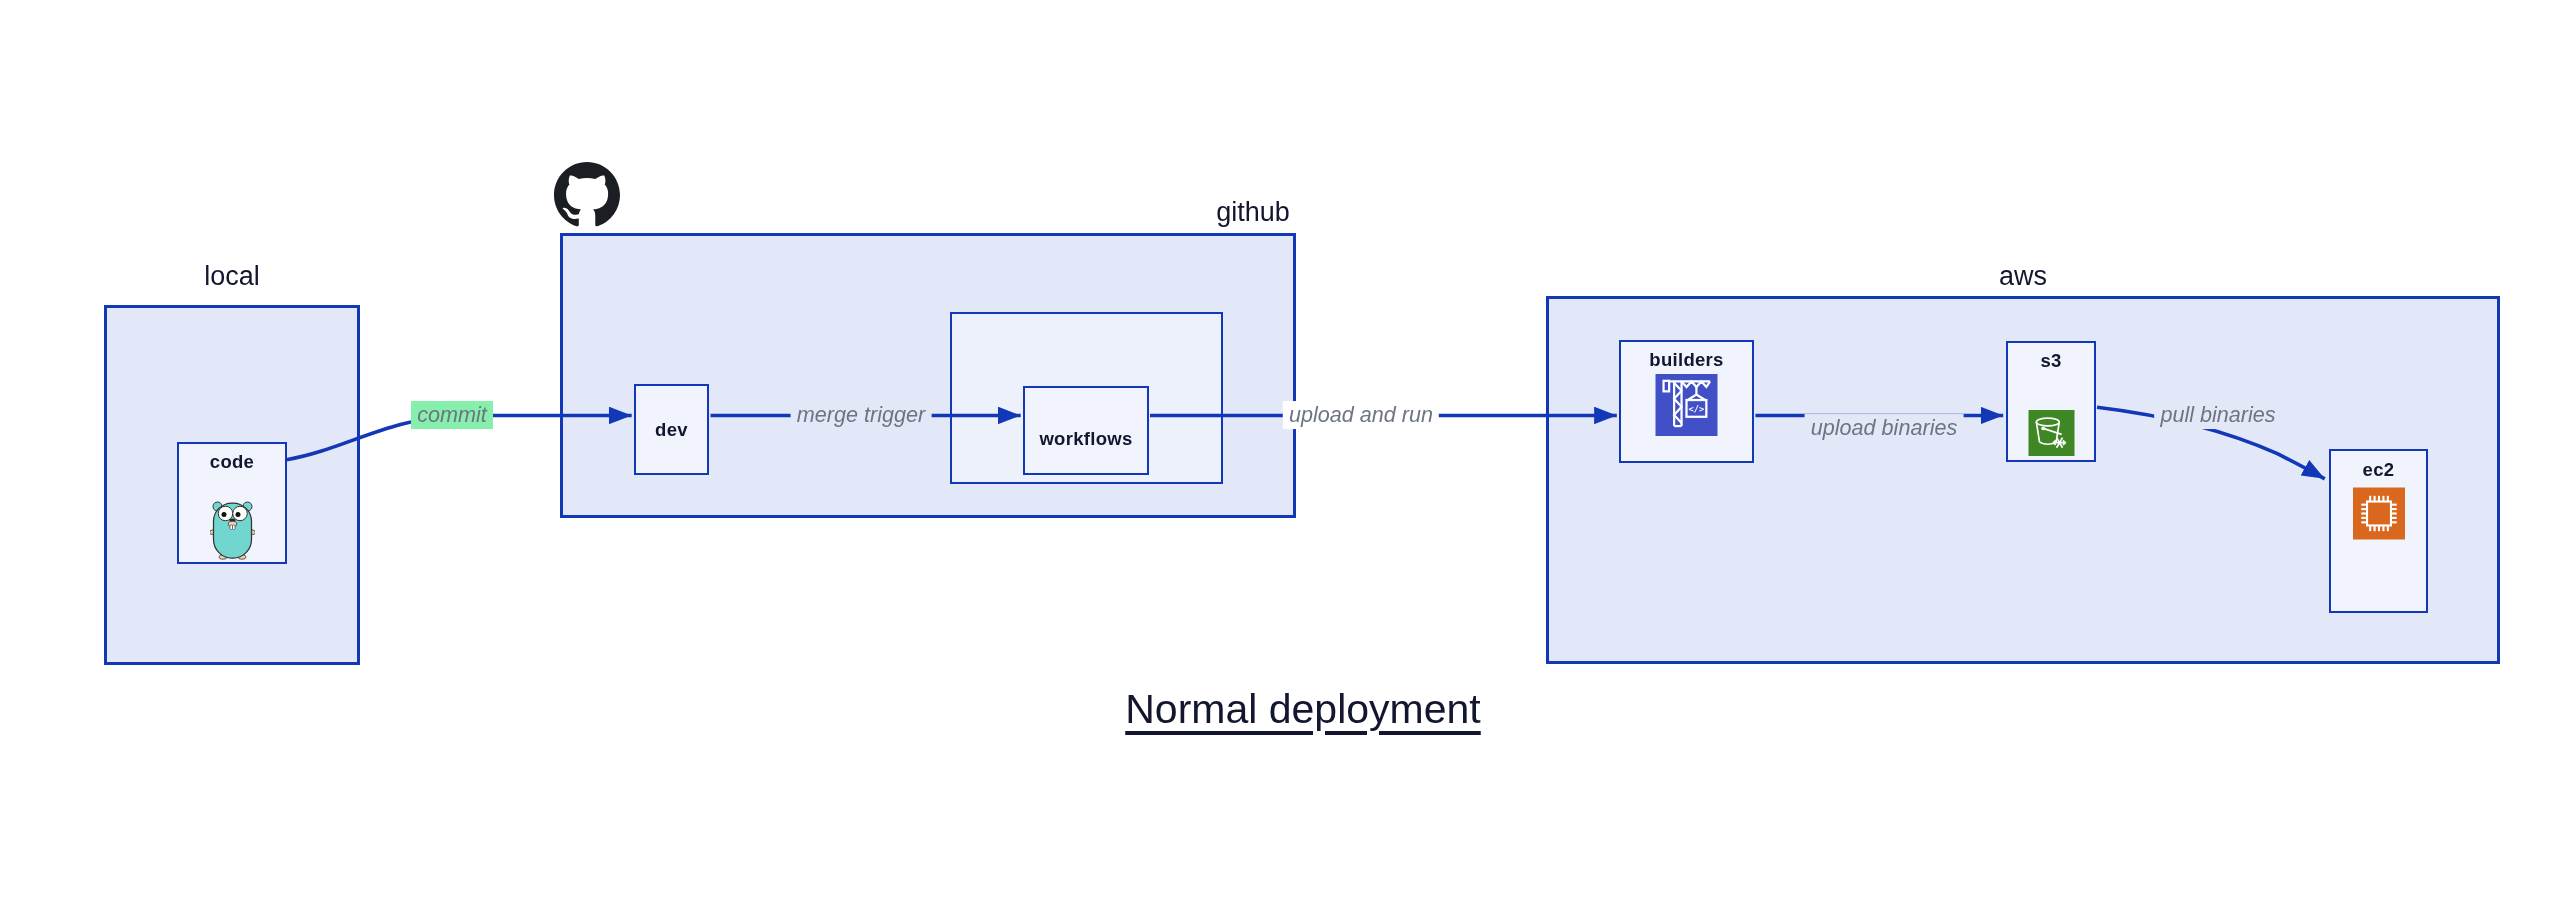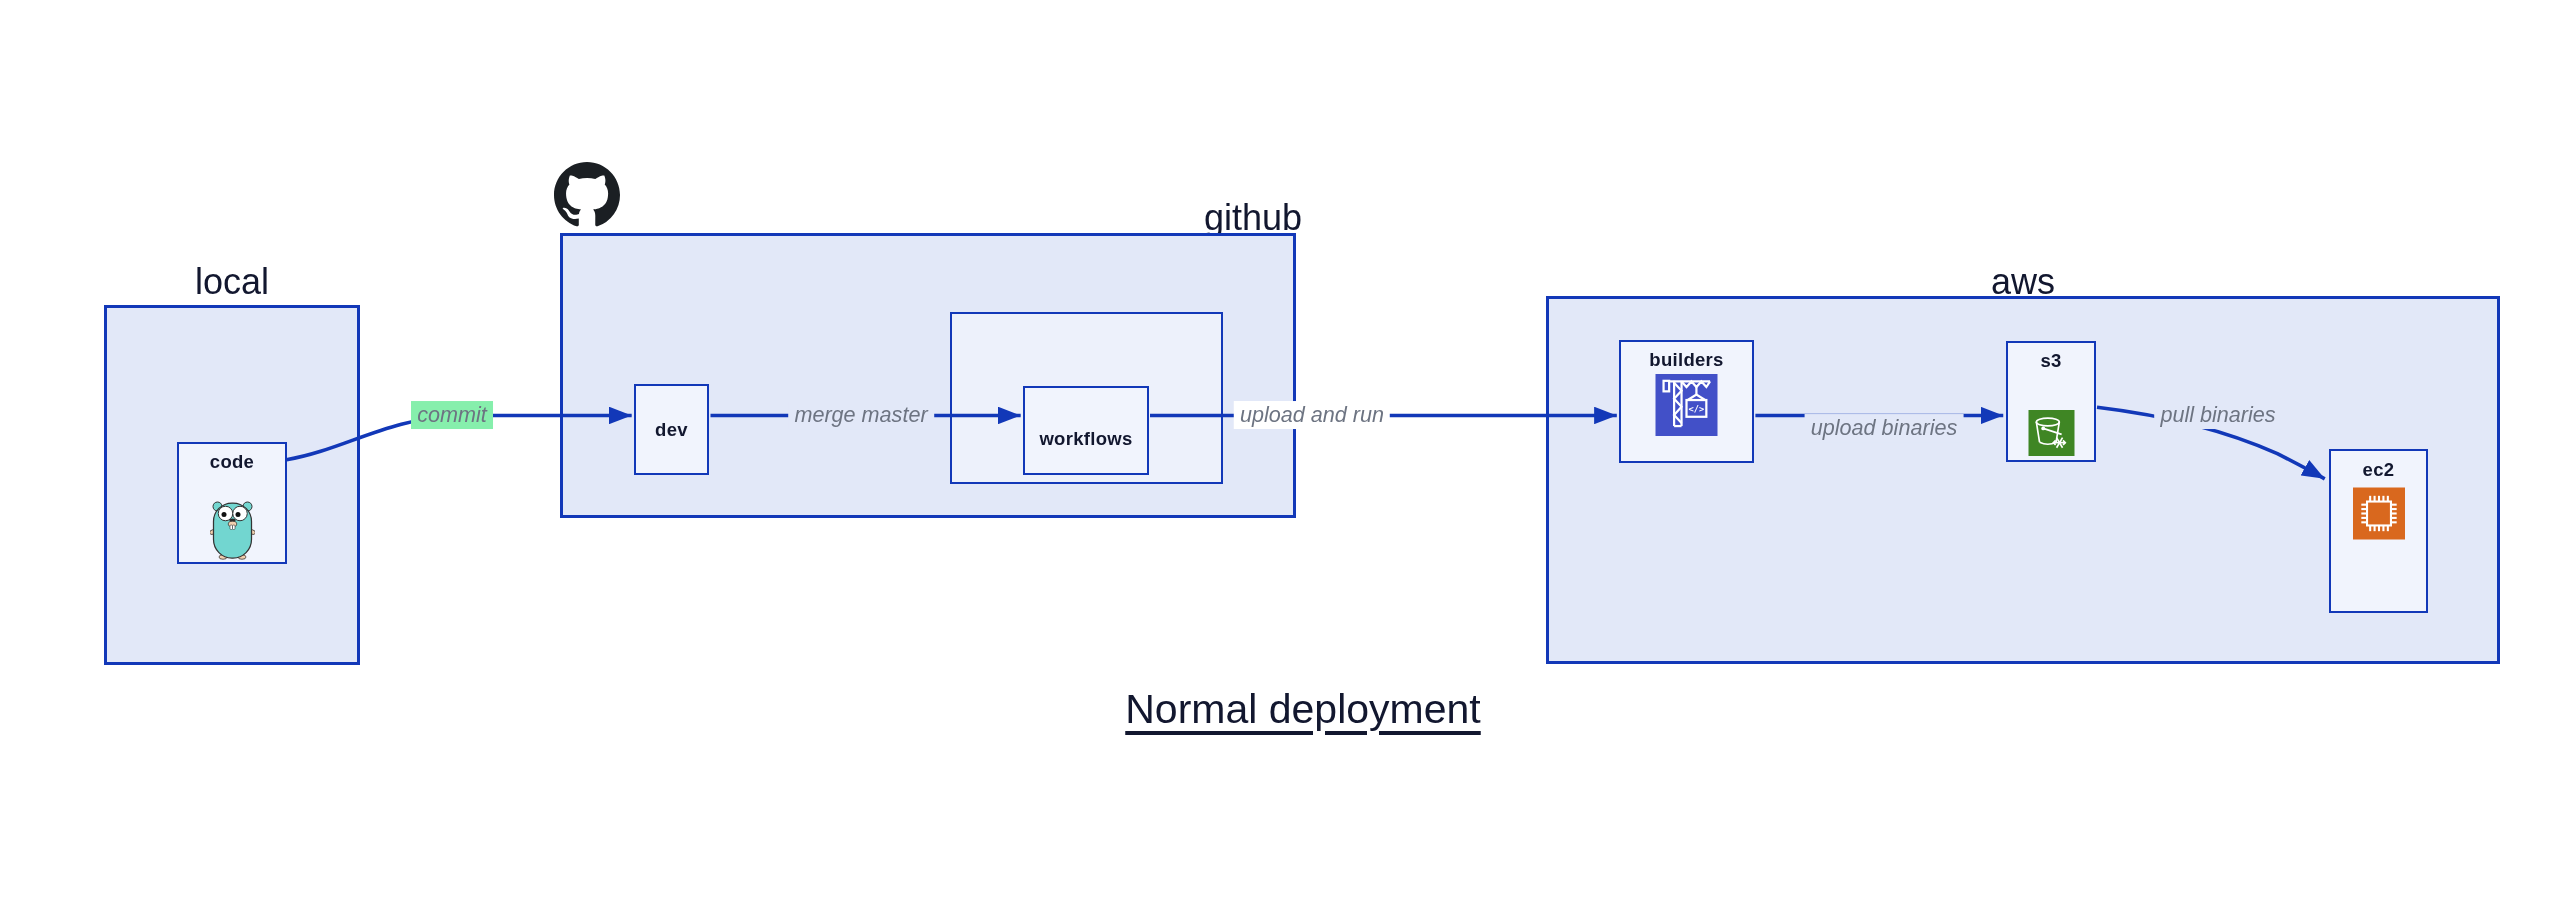--- a/index.html
+++ b/index.html
@@ -29,38 +29,38 @@
   #box-aws    {left:1546px; top:296px; width:954px; height:368px;}
   #box-master {left:950px; top:312px; width:273px;  height:172px; background:var(--fill-master); border-width:2.6px;}
 
   #node-code      {left:177px;  top:442px; width:110px; height:122px; padding-top:7.2px;justify-content:space-between;}
   #node-dev       {left:634px; top:384px; width:75px; height:91px; justify-content:center;}
   #node-workflows {left:1023px; top:386px; width:126px; height:89px; justify-content:center; padding-top:17.5px;}
   #node-builders  {left:1619px; top:340px; width:135px; height:123px; padding-top:7.2px;}
   #node-s3        {left:2006px; top:341px; width:90px; height:121px; padding-top:7.2px;gap:32px;}
   #node-ec2       {left:2329px; top:449px; width:99px; height:164px; padding-top:8.2px;}
 
-  .glabel{position:absolute;transform:translateX(-50%);font-size:36px;color:var(--ink);white-space:nowrap;}
+  .glabel{position:absolute;transform:translateX(-50%);font-size:27px;color:var(--ink);white-space:nowrap;}
   #label-local  {left:232px;  top:261px;}
   #label-github {left:1253px; top:197px;}
   #label-master {left:1086px; top:277px;}
   #label-aws    {left:2023px; top:261px;}
 
   svg.connectors{position:absolute;left:0;top:0;z-index:5;}
   .gbox{z-index:1;}
   #box-master{z-index:2;}
   .node{z-index:3;}
   .icon-wrap{z-index:6;}
 
   .elabel{position:absolute;transform:translate(-50%,-50%);z-index:7;
           font-size:21.6px;font-style:italic;color:var(--edge-label);
           padding:2.1px 6.2px;line-height:1.1;white-space:nowrap;}
   #elabel-commit    {left:452px;  top:415px; background:#86efac;}
   #elabel-merge     {left:861px; top:415px; background:var(--fill-outer);}
-  #elabel-uploadrun {left:1312px; top:415px; background:#ffffff;}
+  #elabel-uploadrun {left:1361px; top:415px; background:#ffffff;}
   #elabel-uploadbin {left:1884px; top:428px; background:var(--fill-outer);text-align:center;}
   #elabel-pullbin   {left:2218px; top:415px; background:var(--fill-outer);}
 
   .octocat{position:absolute;left:554px;top:162px;width:66px;height:66px;z-index:6;}
 
   .page-title{position:absolute;left:1303px;top:686px;transform:translateX(-50%);z-index:4;
       font-size:41px;color:var(--ink);white-space:nowrap;
       text-decoration:underline;text-decoration-thickness:3.6px;text-underline-offset:7.7px;}
 
   .nicon{display:block;margin-top:4.1px;}
@@ -202,21 +202,21 @@
               <line x1="73" y1="50" x2="84" y2="50"></line>
               <line x1="73" y1="58.5" x2="84" y2="58.5"></line>
               <line x1="73" y1="67" x2="84" y2="67"></line>
           </g>
         </g>
       </svg>
     </span>
   </div>
 
   <span class="elabel" id="elabel-commit">commit</span>
-  <span class="elabel" id="elabel-merge">merge master</span>
+  <span class="elabel" id="elabel-merge">merge trigger</span>
   <span class="elabel" id="elabel-uploadrun">upload and run</span>
   <span class="elabel" id="elabel-uploadbin">upload binaries</span>
   <span class="elabel" id="elabel-pullbin">pull binaries</span>
 
   <div class="page-title">Normal deployment</div>
 
 </div>
 
 
 </body></html>

